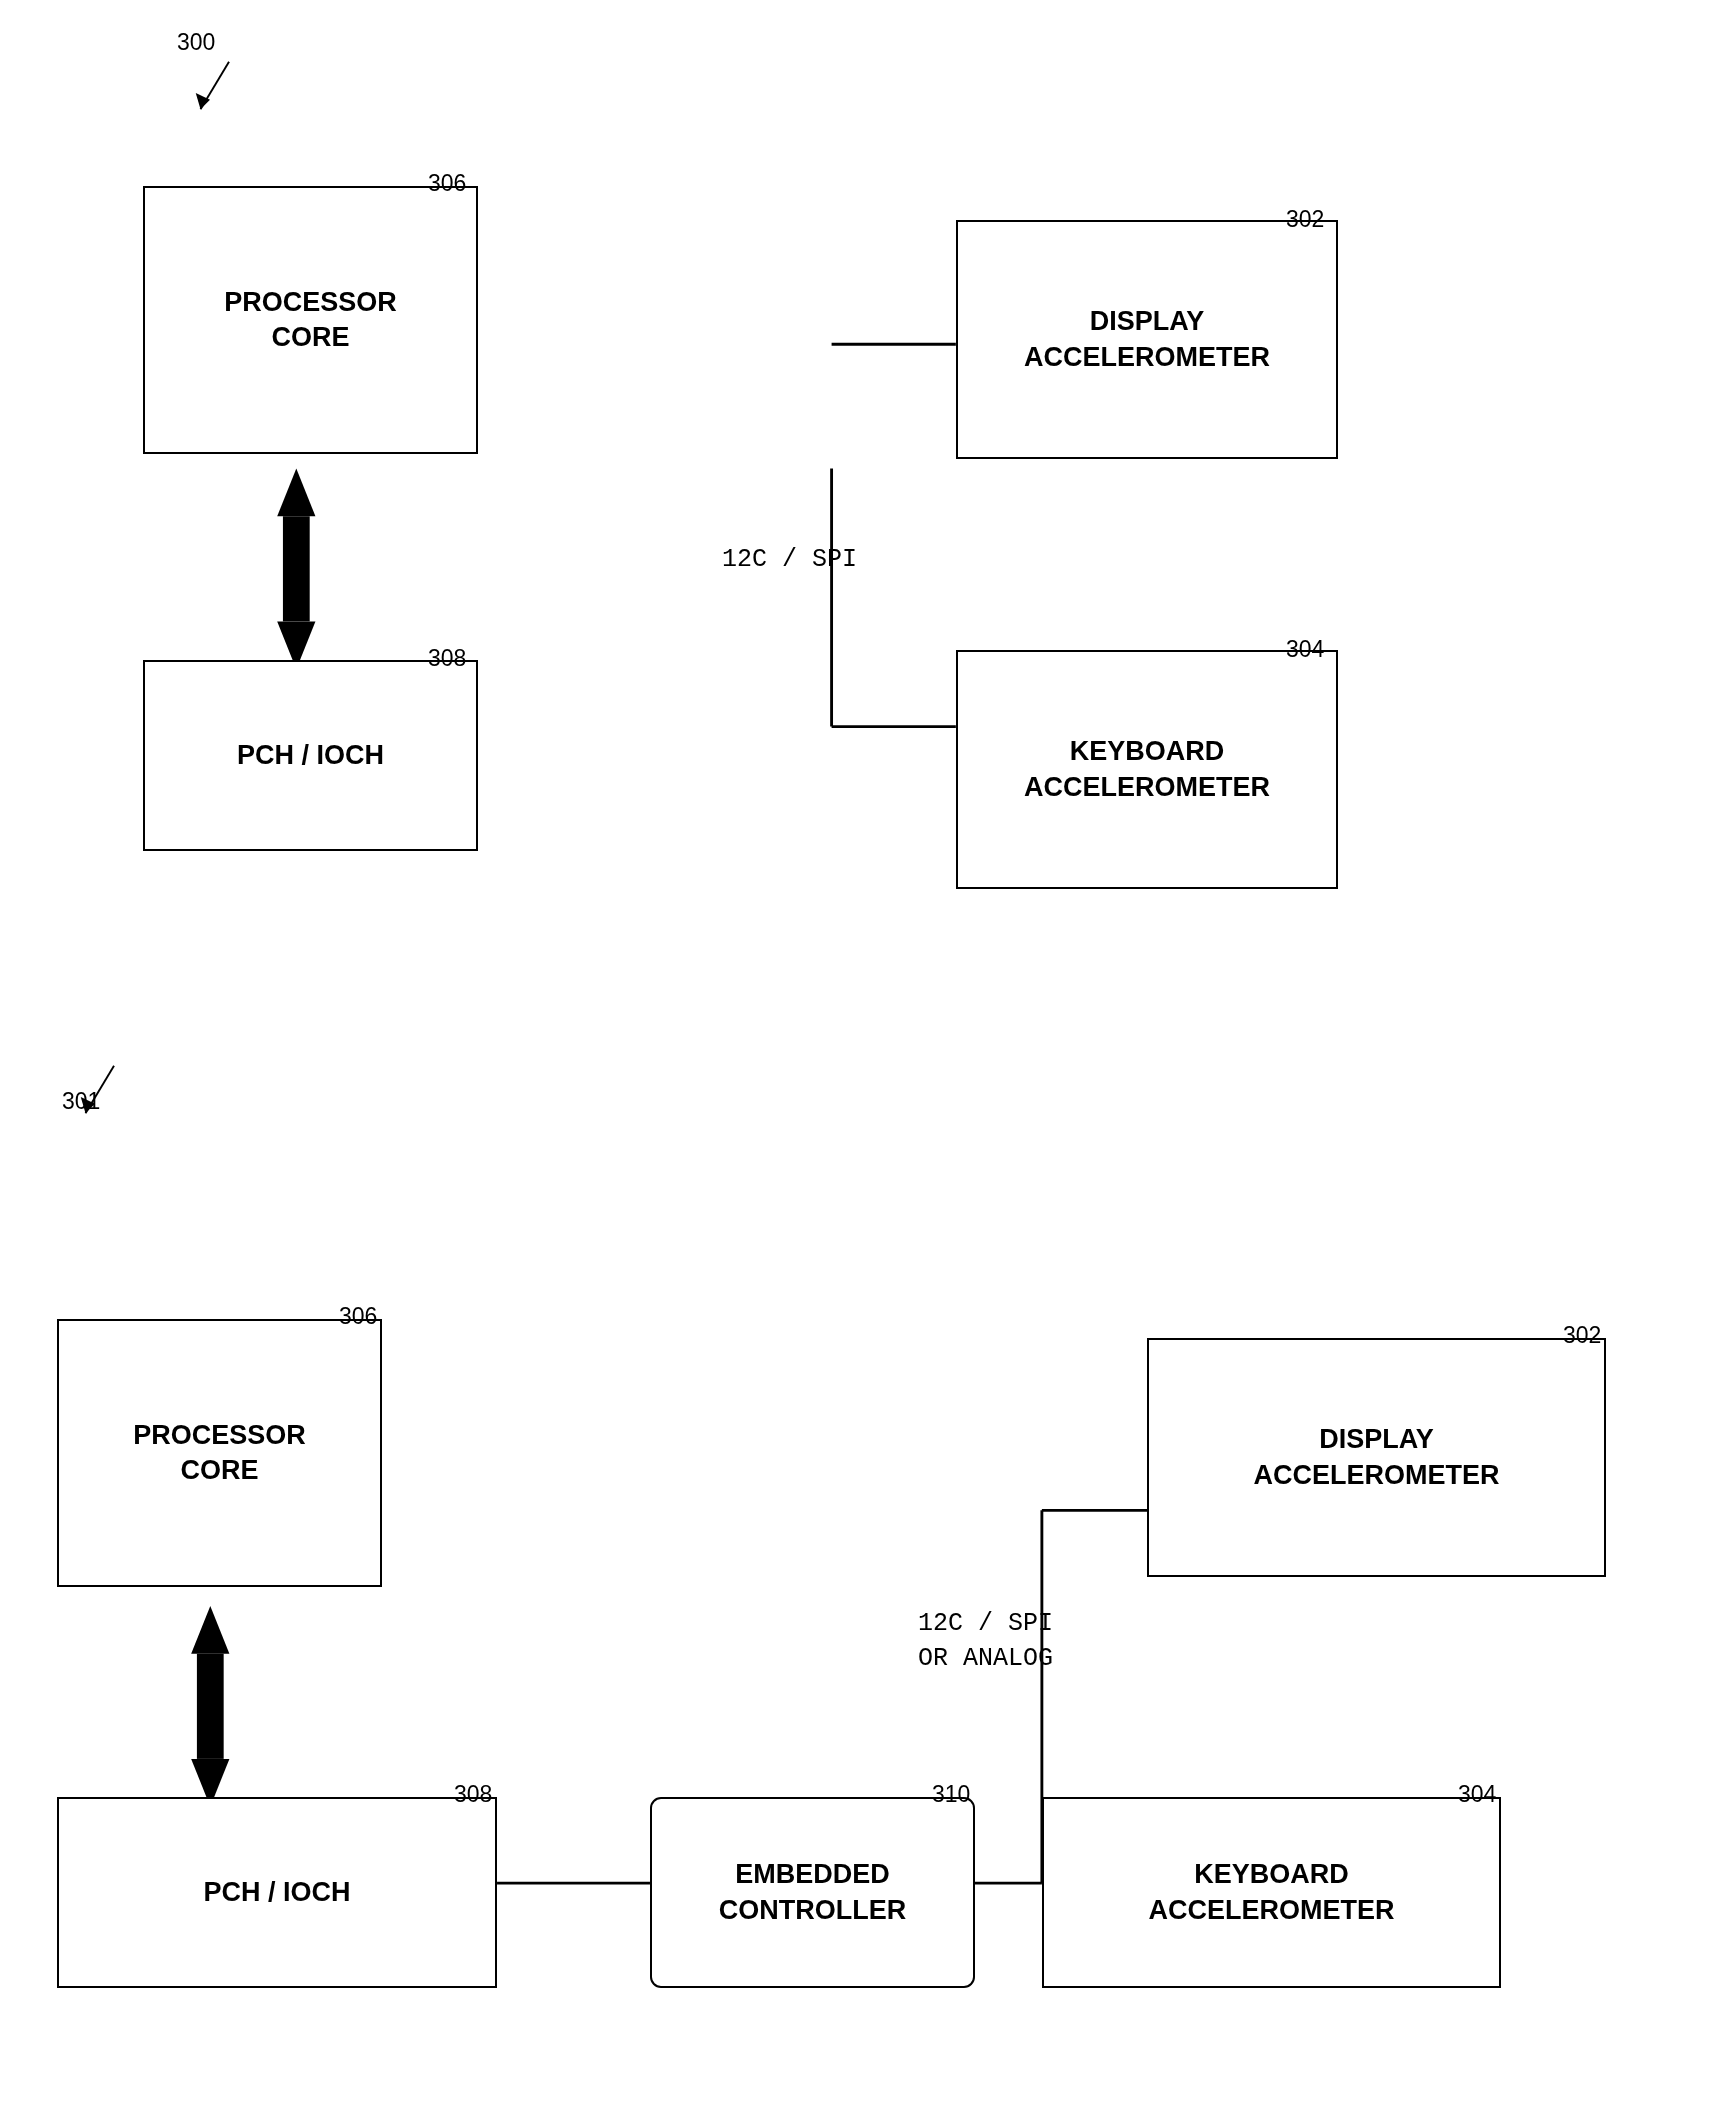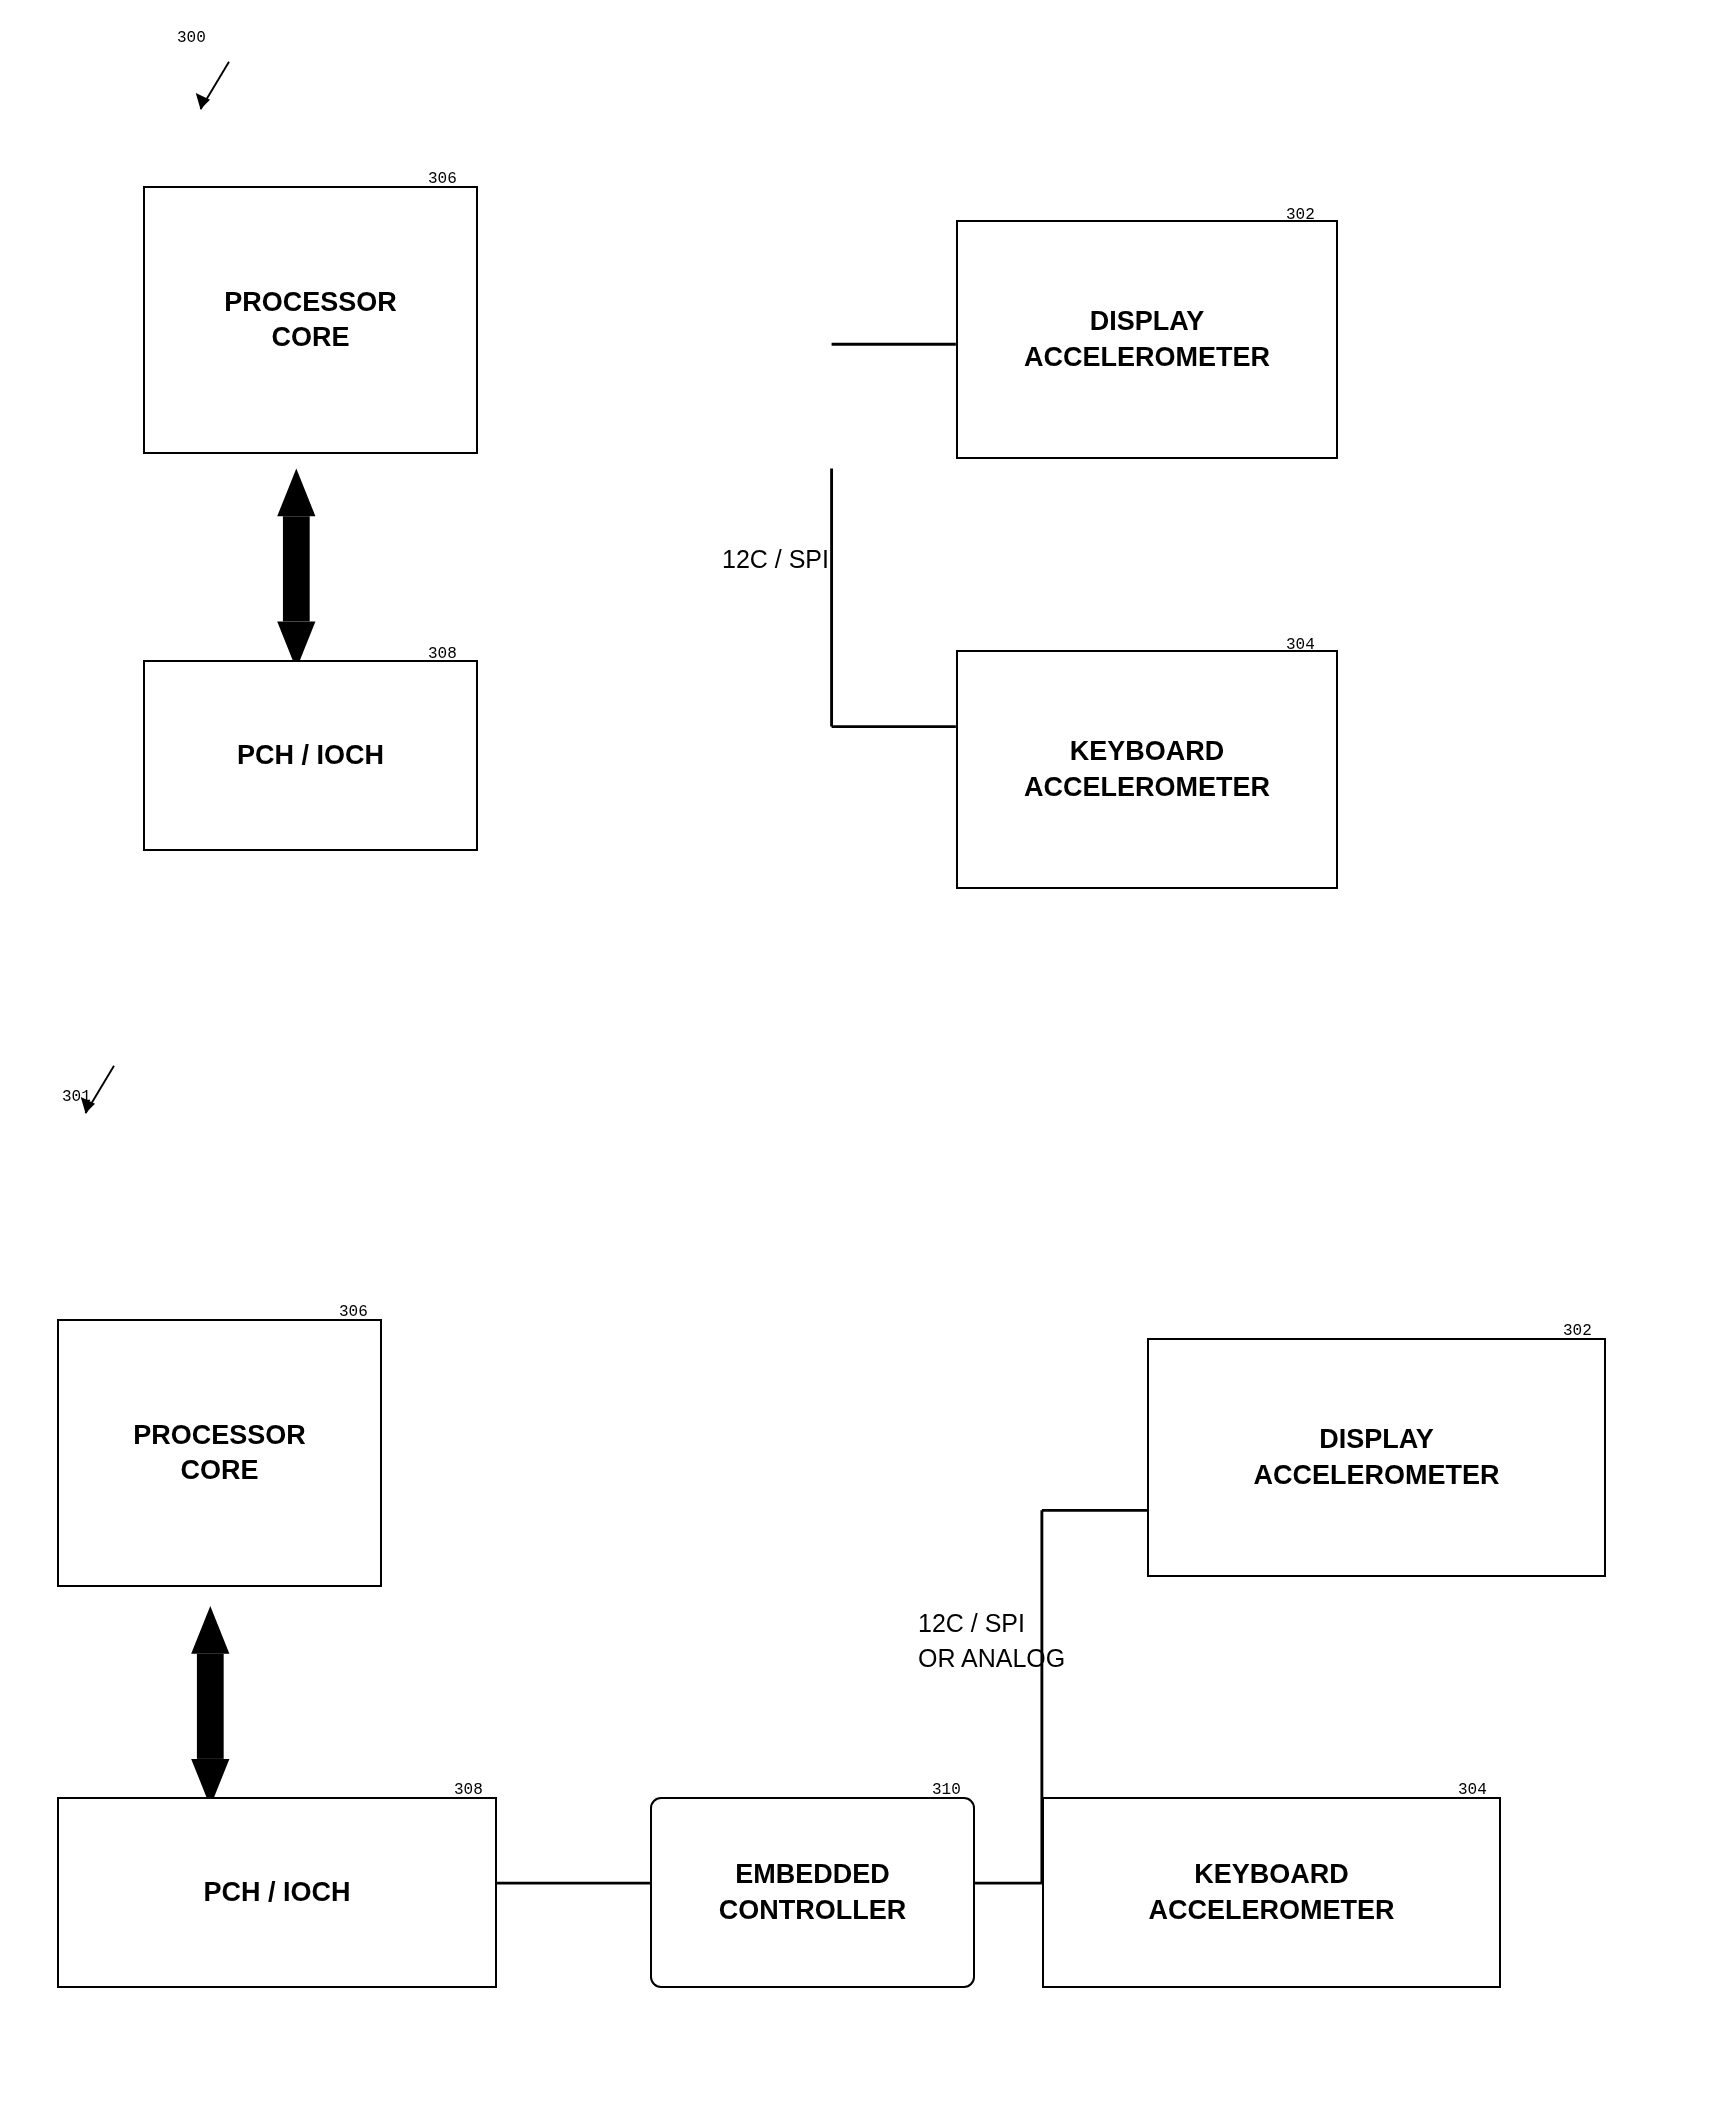--- a/index.html
+++ b/index.html
@@ -28,28 +28,28 @@
       text-align: center;
       font-size: 27px;
       font-weight: bold;
       font-family: Arial, sans-serif;
       line-height: 1.3;
       background: #fff;
     }
 
     .ref-label {
       position: absolute;
-      font-size: 16px;
-      font-family: Liberation Mono, monospace;
+      font-size: 23px;
+      font-family: Liberation Sans, sans-serif;
     }
 
     .diagram-label {
       position: absolute;
       font-size: 25px;
-      font-family: Liberation Sans, sans-serif;
+      font-family: Liberation Mono, monospace;
     }
 
     
     svg.arrows {
       position: absolute;
       top: 0;
       left: 0;
       width: 1732px;
       height: 2127px;
       pointer-events: none;

